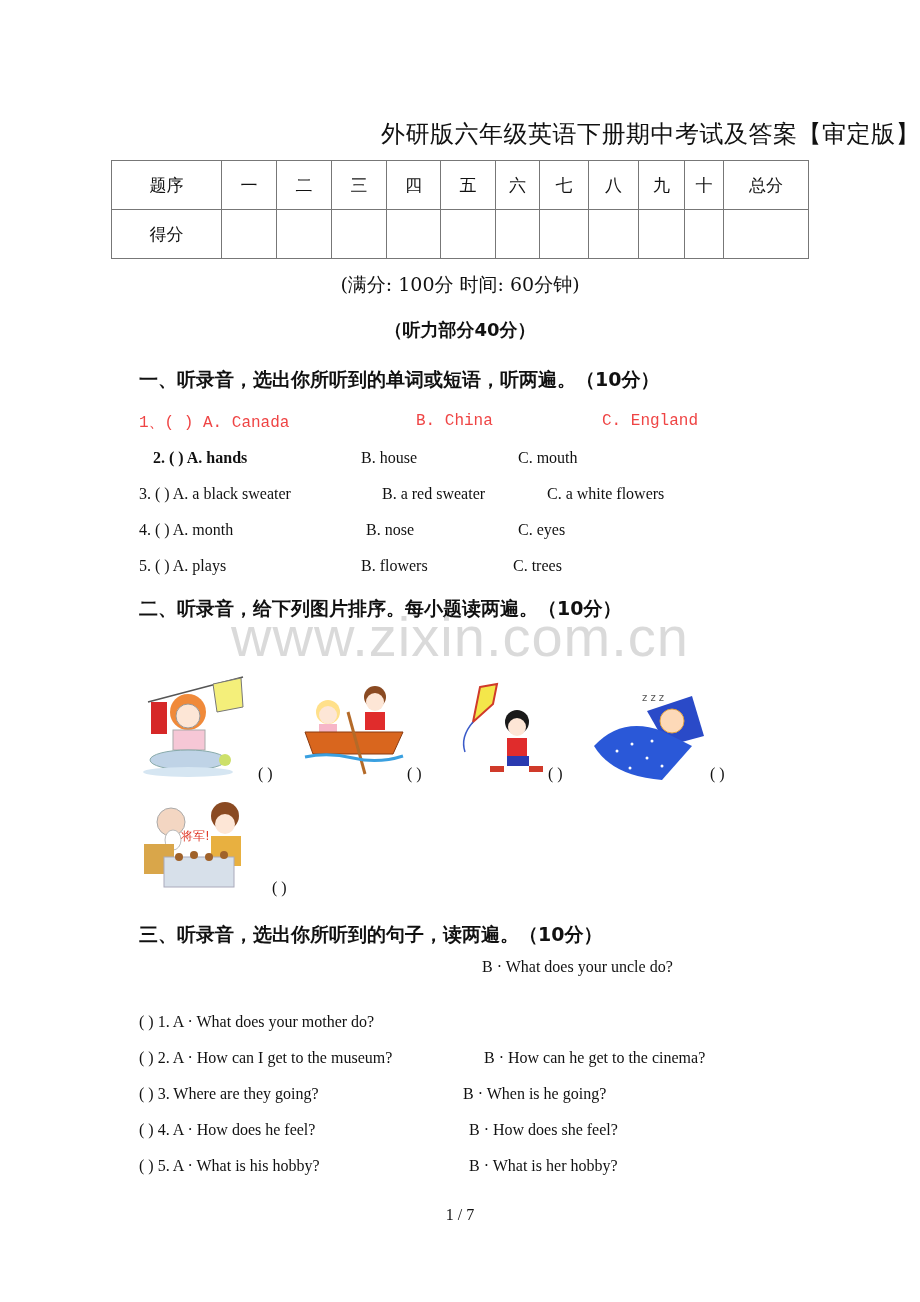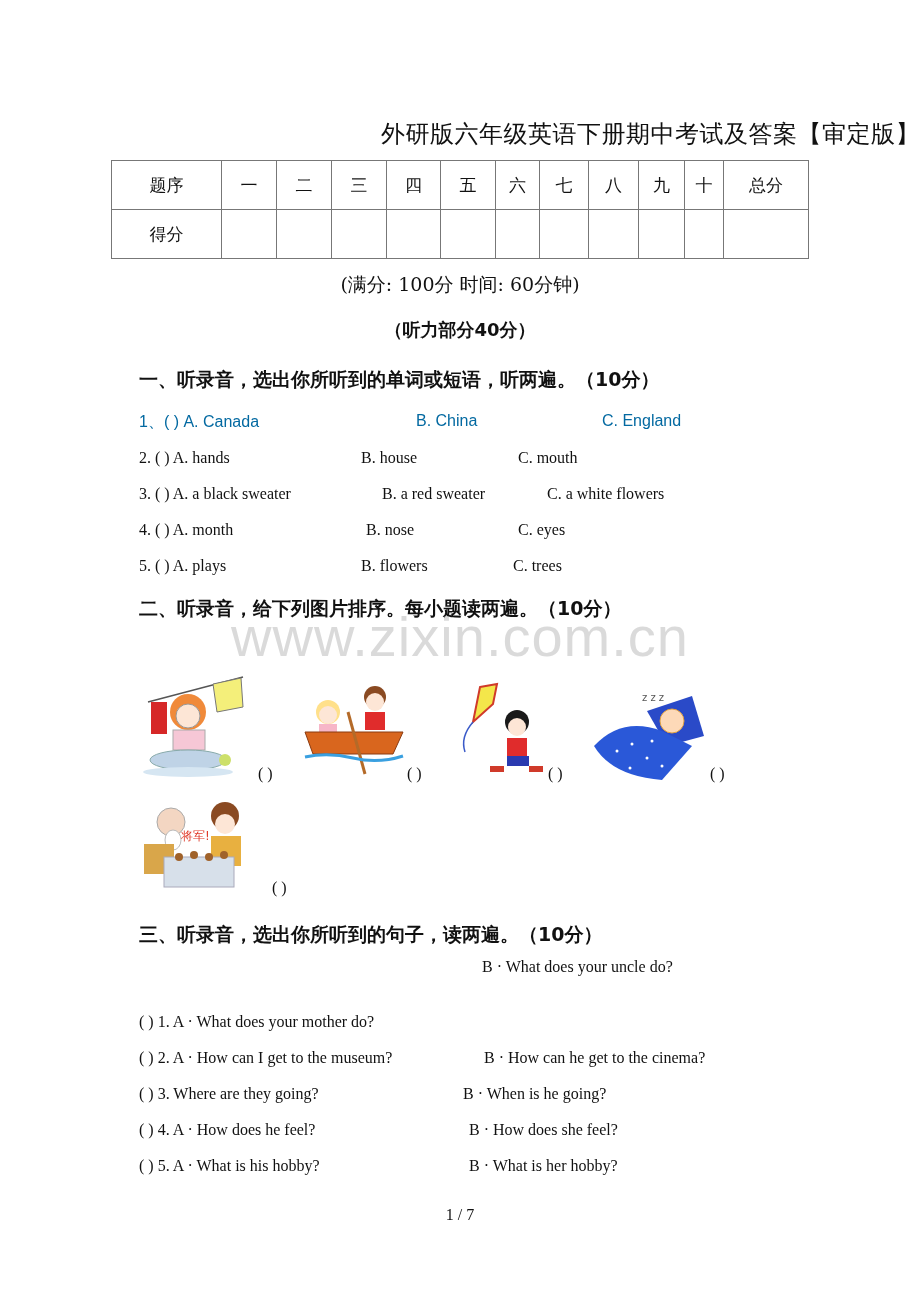--- a/index.html
+++ b/index.html
@@ -4,21 +4,21 @@
 <style>
   html, body { margin:0; padding:0; background:#ffffff; }
   body { width:920px; height:1302px; position:relative; overflow:hidden; color:#111; font-family:"DejaVu Serif", serif; }
   .abs { position:absolute; white-space:nowrap; }
   .title { left:0; width:920px; top:118px; text-align:right; font-size:24px; font-family:"DejaVu Sans", sans-serif; letter-spacing:0.5px; }
   table.score { position:absolute; left:111px; top:160px; border-collapse:collapse; }
   table.score td { border:1px solid #777; height:48px; text-align:center; font-size:17px; padding:0; font-family:"DejaVu Serif", serif; }
   .center-line { left:0; width:920px; text-align:center; font-size:19px; }
   .sec { left:139px; font-size:19px; font-weight:bold; font-family:"DejaVu Sans", sans-serif; }
   .q { font-size:16px; font-family:"Liberation Serif", serif; }
-  .mono { font-family:Liberation Sans, sans-serif; font-size:16px; color:#0369a1; }
+  .mono { font-family:Liberation Mono, monospace; font-size:16px; color:#ef4444; }
   .watermark { left:0; width:920px; text-align:center; top:604px; font-size:56px; color:rgba(150,150,150,0.35); font-family:"Liberation Sans", sans-serif; letter-spacing:1px; }
   .pic { position:absolute; }
   .paren { font-family:"Liberation Serif", serif; font-size:16px; }
   .footer { left:0; width:920px; text-align:center; top:1206px; font-size:16px; font-family:"Liberation Serif", serif; }
 </style>
 </head>
 <body>
 
 <div class="abs title">外研版六年级英语下册期中考试及答案【审定版】</div>
 
@@ -57,21 +57,21 @@
 
 <div class="abs center-line" style="top:272px;">(满分: 100分   时间: 60分钟)</div>
 <div class="abs center-line" style="top:318px; font-family:'DejaVu Sans',sans-serif; font-size:18px; font-weight:bold;">（听力部分40分）</div>
 
 <div class="abs sec" style="top:367px;">一、听录音，选出你所听到的单词或短语，听两遍。（10分）</div>
 
 <div class="abs mono" style="left:139px; top:412px;">1、(    ) A. Canada</div>
 <div class="abs mono" style="left:416px; top:412px;">B. China</div>
 <div class="abs mono" style="left:602px; top:412px;">C. England</div>
 
-<div class="abs q" style="left:139px; top:449px;">2. (  ) A.  hands</div>
+<div class="abs q" style="left:153px; top:449px;font-weight:bold;">2. (  ) A.  hands</div>
 <div class="abs q" style="left:361px; top:449px;">B.  house</div>
 <div class="abs q" style="left:518px; top:449px;">C.  mouth</div>
 
 <div class="abs q" style="left:139px; top:485px;">3. (  ) A.  a black sweater</div>
 <div class="abs q" style="left:382px; top:485px;">B.  a red sweater</div>
 <div class="abs q" style="left:547px; top:485px;">C.  a white flowers</div>
 
 <div class="abs q" style="left:139px; top:521px;">4. (  ) A.  month</div>
 <div class="abs q" style="left:366px; top:521px;">B.  nose</div>
 <div class="abs q" style="left:518px; top:521px;">C.  eyes</div>

